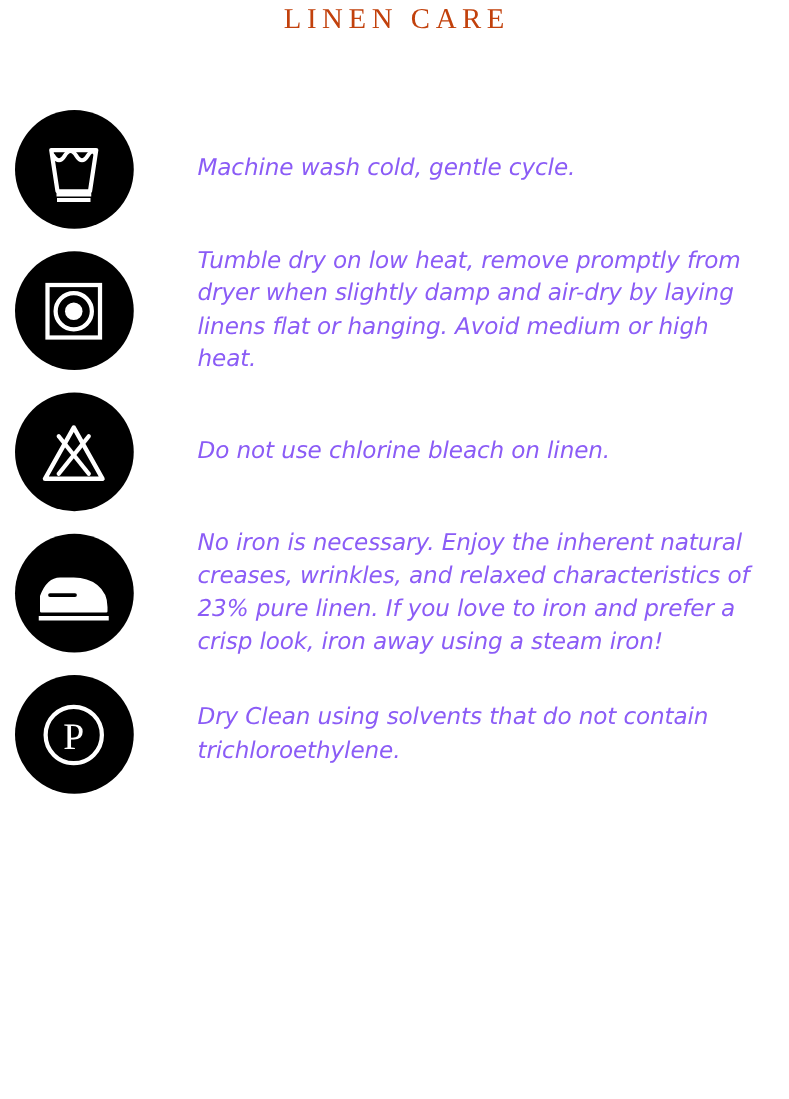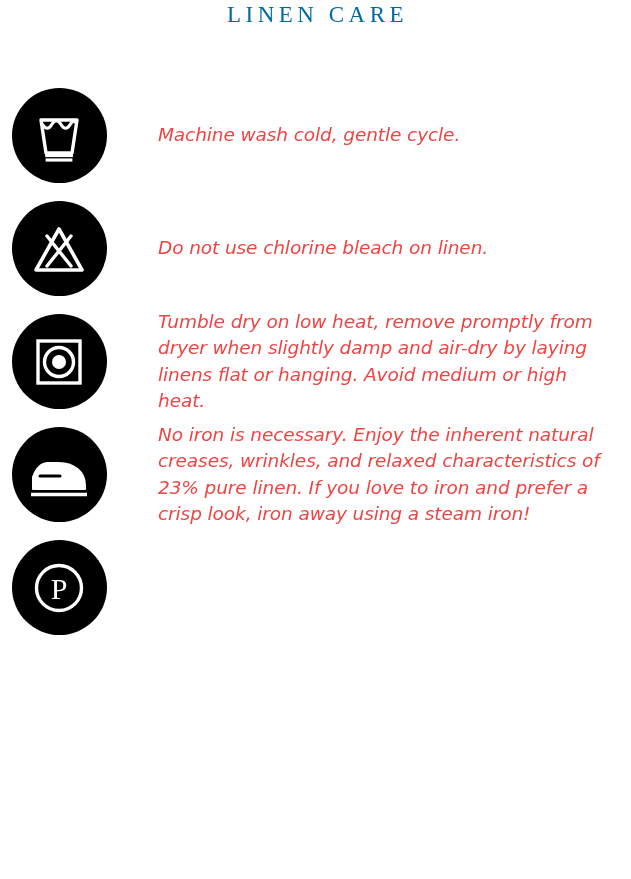--- a/index.html
+++ b/index.html
@@ -20,21 +20,21 @@
     height: 879px;
     position: relative;
     box-sizing: border-box;
   }
   .title {
     text-align: center;
     font-family: "Liberation Serif", serif;
     font-size: 23px;
     letter-spacing: 4.5px;
     font-weight: 400;
-    color: #0369a1;
+    color: #c2410c;
     padding-top: 2px;
     line-height: 26px;
     text-indent: 4px;
   }
   .care-list {
     margin-top: 51px;
   }
   .care-row {
     display: flex;
     align-items: center;
@@ -62,21 +62,21 @@
   .text-cell {
     flex: 1;
     padding-left: 49px;
     padding-right: 8px;
   }
   .care-text {
     font-family: "DejaVu Sans", sans-serif;
     font-style: italic;
     font-size: 18.5px;
     line-height: 26.5px;
-    color: #ef4444;
+    color: #8b5cf6;
     letter-spacing: -0.1px;
   }
   svg { display: block; }
 </style>
 </head>
 <body>
 
 <div class="page">
 
   <div class="title">LINEN CARE</div>
@@ -95,44 +95,44 @@
         </div>
       </div>
       <div class="text-cell">
         <div class="care-text">Machine wash cold, gentle cycle.</div>
       </div>
     </div>
 
     <div class="care-row">
       <div class="icon-cell">
         <div class="icon-disc">
+          <svg width="58" height="58" viewBox="0 0 58 58" aria-hidden="true">
+            <rect x="8" y="8" width="42" height="42" fill="none" stroke="#ffffff" stroke-width="3.4"></rect>
+            <circle cx="29" cy="29" r="14.5" fill="none" stroke="#ffffff" stroke-width="3.4"></circle>
+            <circle cx="29" cy="29" r="7" fill="#ffffff"></circle>
+          </svg>
+        </div>
+      </div>
+      <div class="text-cell">
+        <div class="care-text">Tumble dry on low heat, remove promptly from dryer when slightly damp and air-dry by laying linens flat or hanging. Avoid medium or high heat.</div>
+      </div>
+    </div>
+
+    <div class="care-row">
+      <div class="icon-cell">
+        <div class="icon-disc">
           <svg width="62" height="58" viewBox="0 0 62 58" aria-hidden="true">
             <path d="M31 9 L54 50 H8 Z" fill="none" stroke="#ffffff" stroke-width="3.6" stroke-linejoin="round"></path>
             <path d="M19 46 L43 16" stroke="#ffffff" stroke-width="3.4" stroke-linecap="round"></path>
             <path d="M43 46 L19 16" stroke="#ffffff" stroke-width="3.4" stroke-linecap="round"></path>
           </svg>
         </div>
       </div>
       <div class="text-cell">
         <div class="care-text">Do not use chlorine bleach on linen.</div>
-      </div>
-    </div>
-
-    <div class="care-row">
-      <div class="icon-cell">
-        <div class="icon-disc">
-          <svg width="58" height="58" viewBox="0 0 58 58" aria-hidden="true">
-            <rect x="8" y="8" width="42" height="42" fill="none" stroke="#ffffff" stroke-width="3.4"></rect>
-            <circle cx="29" cy="29" r="14.5" fill="none" stroke="#ffffff" stroke-width="3.4"></circle>
-            <circle cx="29" cy="29" r="7" fill="#ffffff"></circle>
-          </svg>
-        </div>
-      </div>
-      <div class="text-cell">
-        <div class="care-text">Tumble dry on low heat, remove promptly from dryer when slightly damp and air-dry by laying linens flat or hanging. Avoid medium or high heat.</div>
       </div>
     </div>
 
     <div class="care-row">
       <div class="icon-cell">
         <div class="icon-disc">
           <svg width="64" height="52" viewBox="0 0 64 52" aria-hidden="true">
             <path d="M6 40 H58 V36.5 C58 22 46 14 32 14 H21 C14 14 9 20 6 28 Z" fill="#ffffff" stroke="#ffffff" stroke-width="2" stroke-linejoin="round"></path>
             <path d="M13 27 H33" stroke="#000000" stroke-width="3" stroke-linecap="round"></path>
             <path d="M4 45.5 H60" stroke="#ffffff" stroke-width="3.6" stroke-linecap="butt"></path>
@@ -146,16 +146,19 @@
 
     <div class="care-row">
       <div class="icon-cell">
         <div class="icon-disc">
           <svg width="60" height="60" viewBox="0 0 60 60" aria-hidden="true">
             <circle cx="30" cy="30" r="22.5" fill="none" stroke="#ffffff" stroke-width="3.4"></circle>
             <text x="30" y="41" text-anchor="middle" font-family="Liberation Serif, serif" font-size="30" fill="#ffffff">P</text>
           </svg>
         </div>
       </div>
+      <div class="text-cell">
+        <div class="care-text">Dry Clean using solvents that do not contain trichloroethylene.</div>
+      </div>
     </div>
 
   </div>
 </div>
 
 </body></html>

